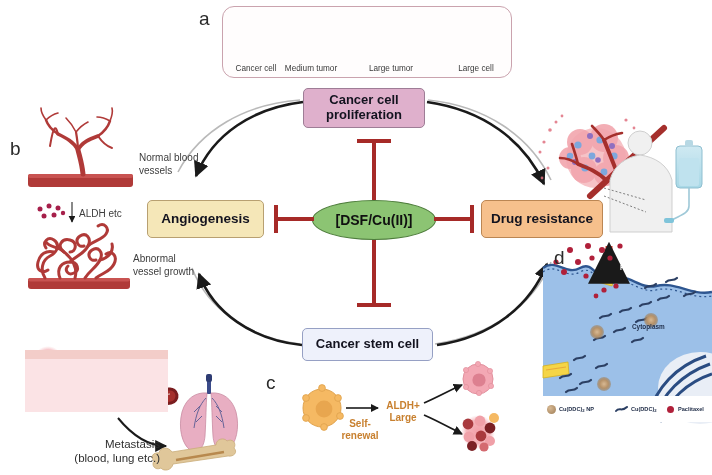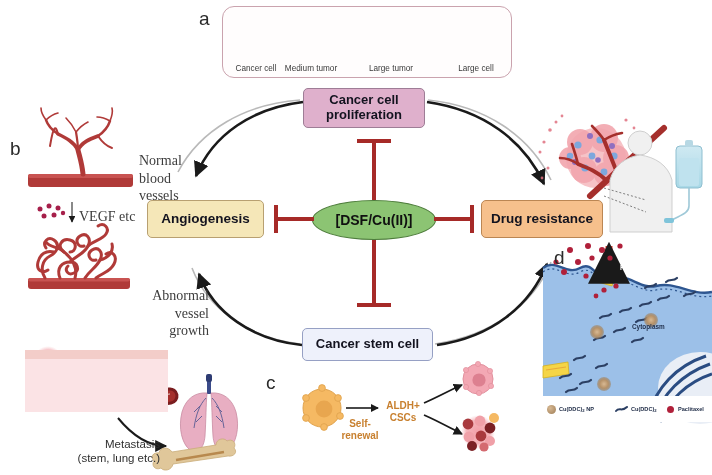--- a/index.html
+++ b/index.html
@@ -60,22 +60,22 @@
 
   
   .inhib-stem{background:#a62a28;}
   .inhib-cap{background:#a62a28;}
 
   
   #svgLayer{position:absolute;left:0;top:0;width:712px;height:475px;pointer-events:none;}
 
   
   .lbl{
-    font-size:14px;color:#3d3d3d;line-height:1.25;
-    font-family:Liberation Serif, serif;
+    font-size:10px;color:#3d3d3d;line-height:1.25;
+    font-family:Liberation Sans, sans-serif;
   }
   .lbl-big{font-size:11.5px;color:#2f2f2f;line-height:1.2;}
 
   
   .c-orange{
     font-size:10px;color:#c8802f;font-weight:bold;line-height:1.2;
     text-align:center;font-family:"Liberation Sans", sans-serif;
   }
 
   
@@ -558,39 +558,39 @@
   <div class="abs inhib-cap" style="left:274px;top:205px;width:3.6px;height:28px;"></div>
 
   <div class="abs inhib-stem" style="left:434px;top:217px;width:38px;height:3.6px;"></div>
   <div class="abs inhib-cap" style="left:470px;top:205px;width:3.6px;height:28px;"></div>
 
   <div class="abs lbl" style="left:139px;top:152px;width:70px;text-align:left;">
     <span>Normal blood</span><br>
     <span>vessels</span>
   </div>
 
-  <div class="abs lbl" style="left:79px;top:208px;">VEGF etc</div>
-
-  <div class="abs lbl" style="left:133px;top:253px;width:76px;text-align:right;margin-top:34px;">
+  <div class="abs lbl" style="left:79px;top:208px;">ALDH etc</div>
+
+  <div class="abs lbl" style="left:133px;top:253px;width:76px;text-align:left;">
     <span>Abnormal</span><br>
     <span>vessel growth</span>
   </div>
 
   <div class="abs lbl-big" style="left:40px;top:438px;width:120px;text-align:right;">
     <span>Metastasis</span><br>
-    <span>(stem, lung etc.)</span>
+    <span>(blood, lung etc.)</span>
   </div>
 
   <div class="abs c-orange" style="left:337px;top:418px;width:46px;">
     <span>Self-</span><br>
     <span>renewal</span>
   </div>
   <div class="abs c-orange" style="left:382px;top:400px;width:42px;">
     <span>ALDH+</span><br>
-    <span>CSCs</span>
+    <span>Large</span>
   </div>
 
   <div class="abs d-white" style="left:620px;top:264px;">P-gp</div>
   <div class="abs d-dark" style="left:632px;top:323px;">Cytoplasm</div>
 
   <div class="abs d-legendbar">
     <div class="abs" style="left:4px;top:9px;width:9px;height:9px;border-radius:50%;
          background:radial-gradient(circle at 35% 35%,#d8b993,#9d7c55);"></div>
     <div class="abs d-leg" style="left:16px;top:10px;">
       <span>Cu(DDC)</span><sub>2</sub><span> NP</span>

